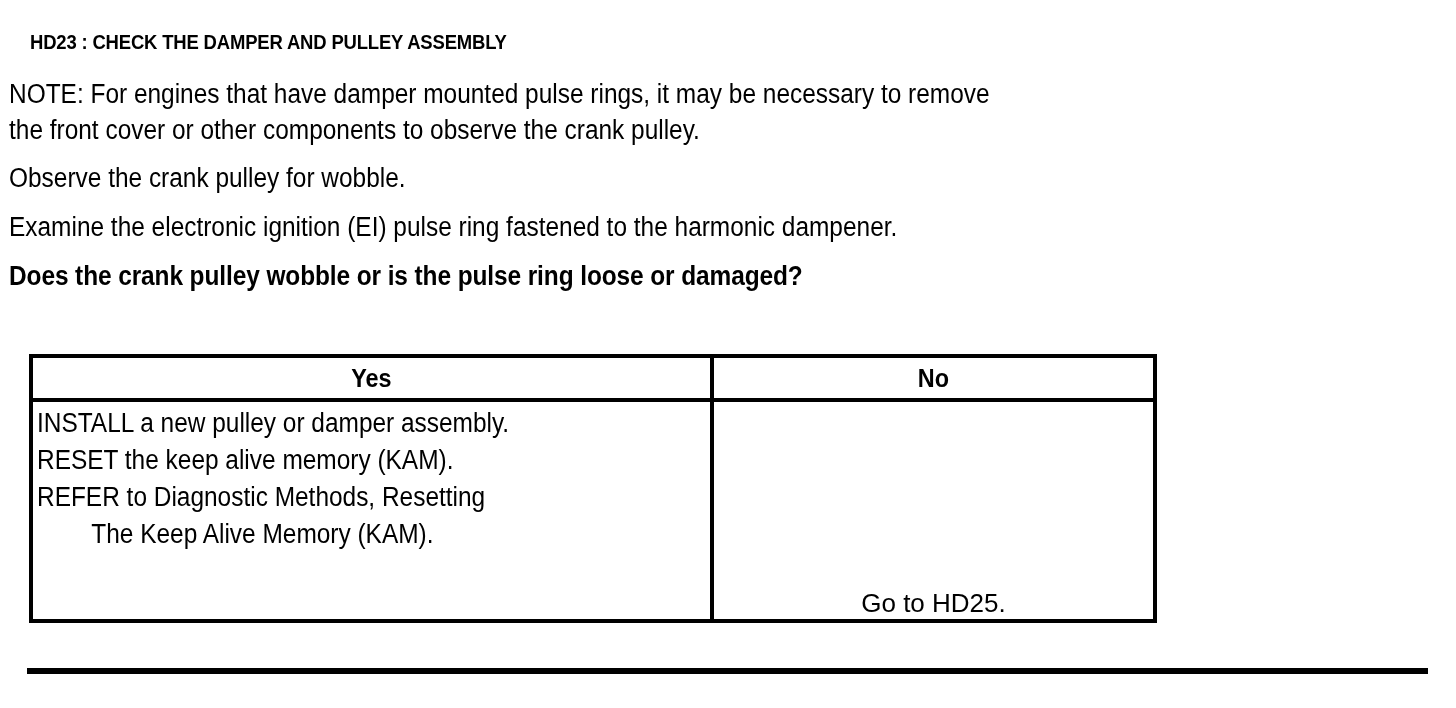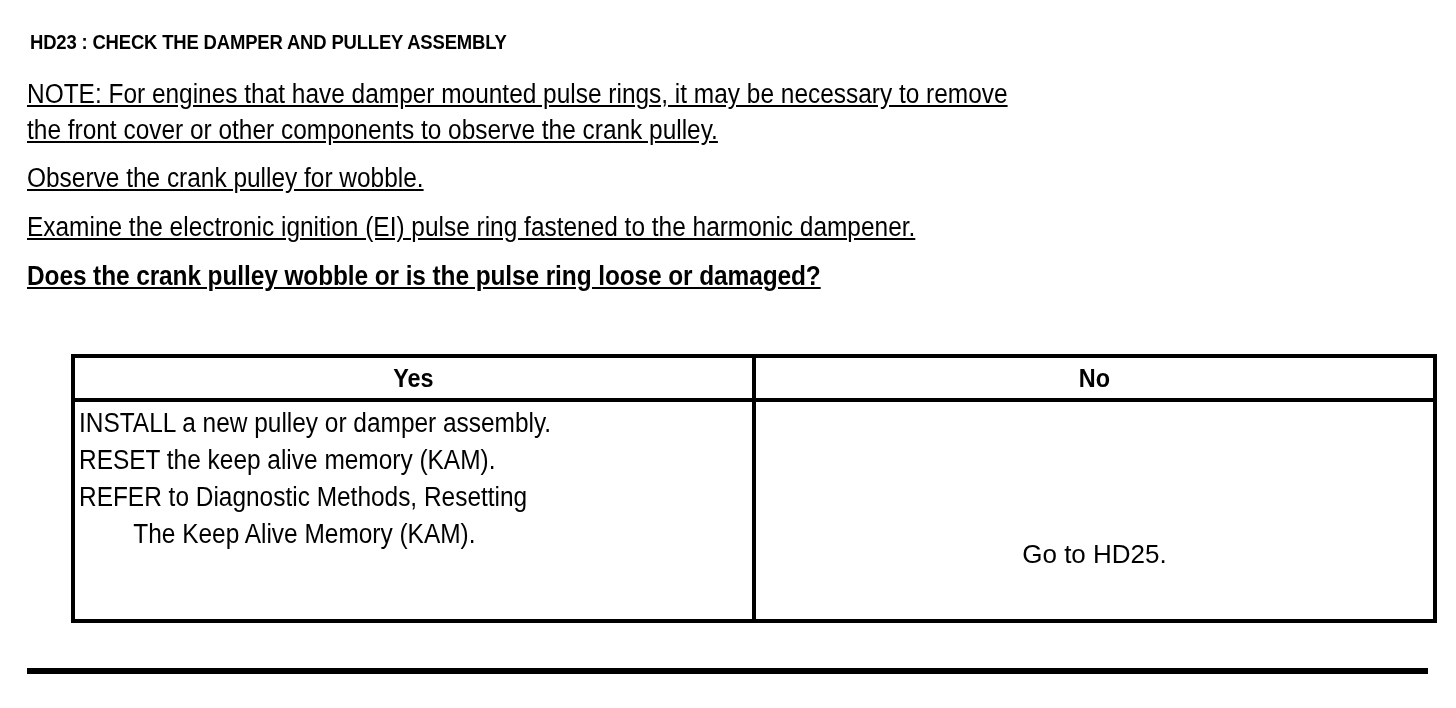--- a/index.html
+++ b/index.html
@@ -33,24 +33,23 @@
     font-weight: bold;
     letter-spacing: -0.2px;
     transform: scaleX(0.88);
     transform-origin: left top;
     white-space: nowrap;
   }
 
   
   .body-block {
     position: absolute;
-    left: 27px;
+    left: 9px;
     top: 76px;
     width: 1400px;
-    text-decoration: underline;
   }
   .para {
     font-size: 27px;
     line-height: 36px;
     transform: scaleX(0.905);
     transform-origin: left top;
     white-space: pre-wrap;
     width: 1540px;
   }
   .para.note {
@@ -62,25 +61,24 @@
   .para.question {
     font-weight: bold;
     letter-spacing: -0.1px;
   }
 
   
   .decision-table {
     position: absolute;
     left: 29px;
     top: 354px;
-    width: 1366px;
+    width: 1128px;
     border: 4px solid #000;
     box-sizing: border-box;
     background: #fff;
-    margin-left: 42px;
   }
   .table-row {
     display: flex;
     width: 100%;
   }
   .table-row.header-row {
     border-bottom: 4px solid #000;
   }
   .cell {
     box-sizing: border-box;
@@ -107,21 +105,21 @@
     transform-origin: center center;
   }
   .body-row .cell {
     height: 217px;
   }
   .body-row .cell.col-yes {
     padding: 3px 12px 0 4px;
   }
   .body-row .cell.col-no {
     display: flex;
-    align-items: center;
+    align-items: flex-end;
     justify-content: center;
     padding-top: 87px;
   }
   .action-line {
     font-size: 27px;
     line-height: 37px;
     transform: scaleX(0.905);
     transform-origin: left top;
     width: 760px;
     white-space: pre;

